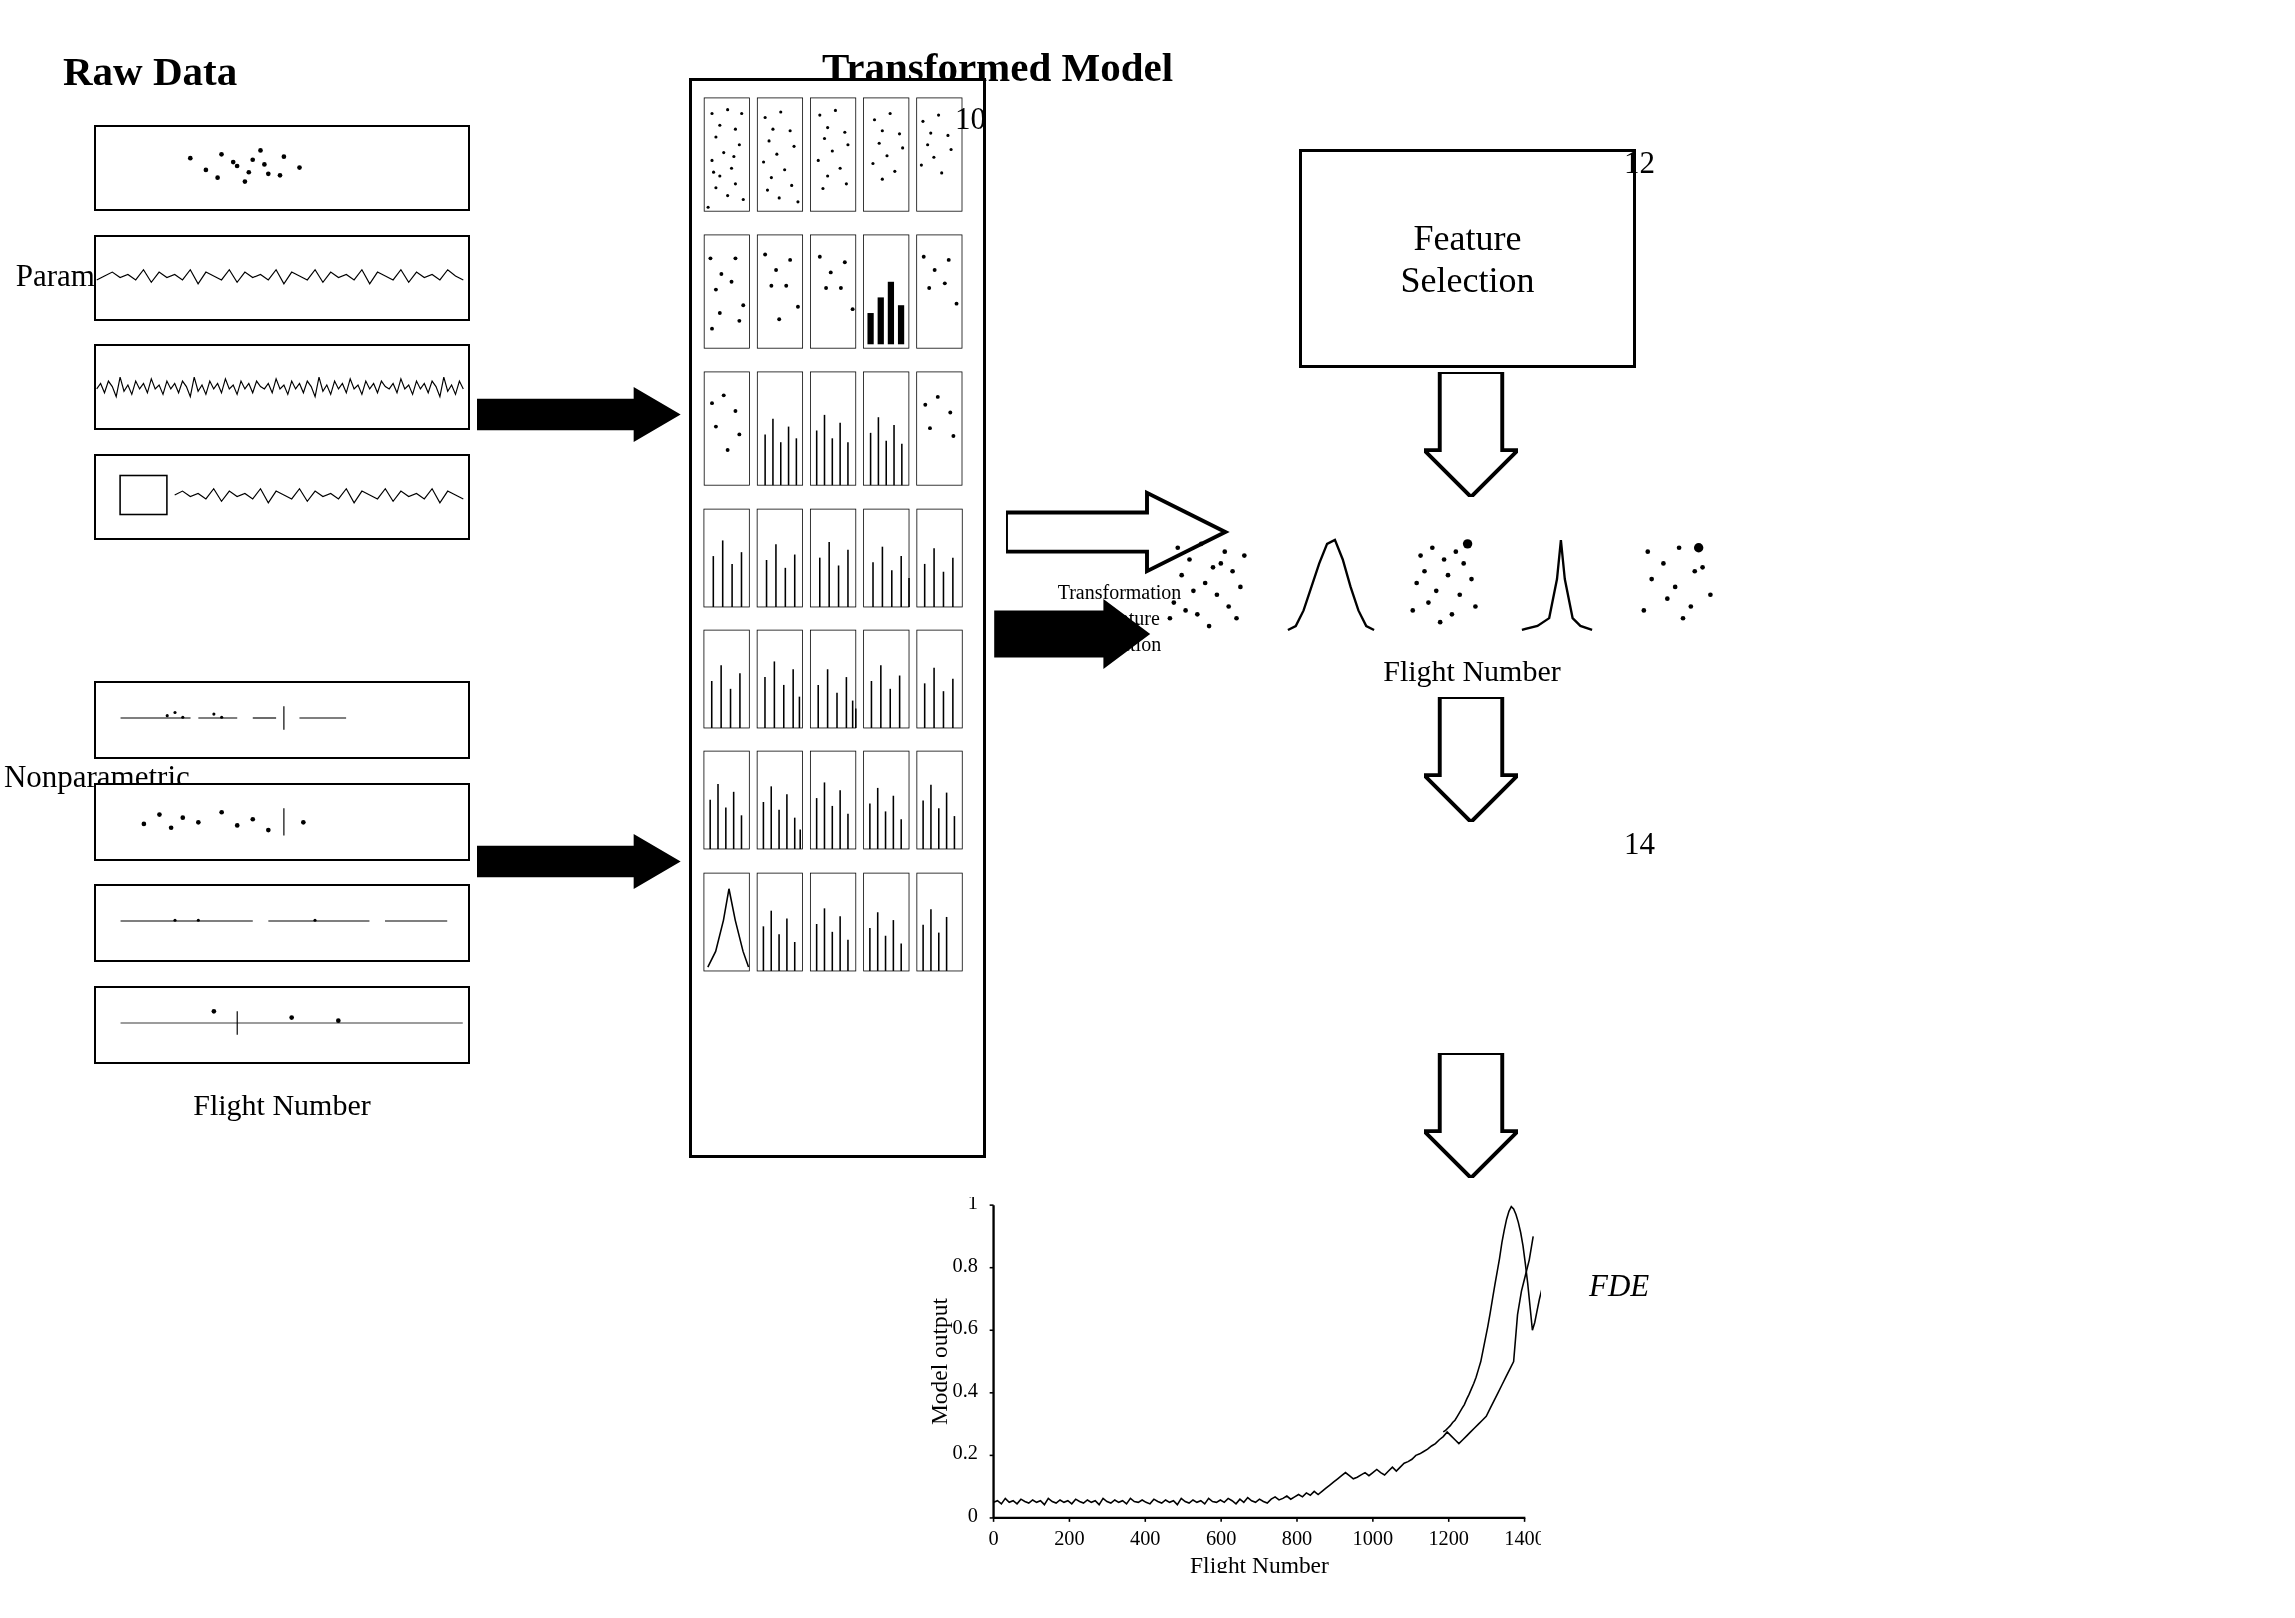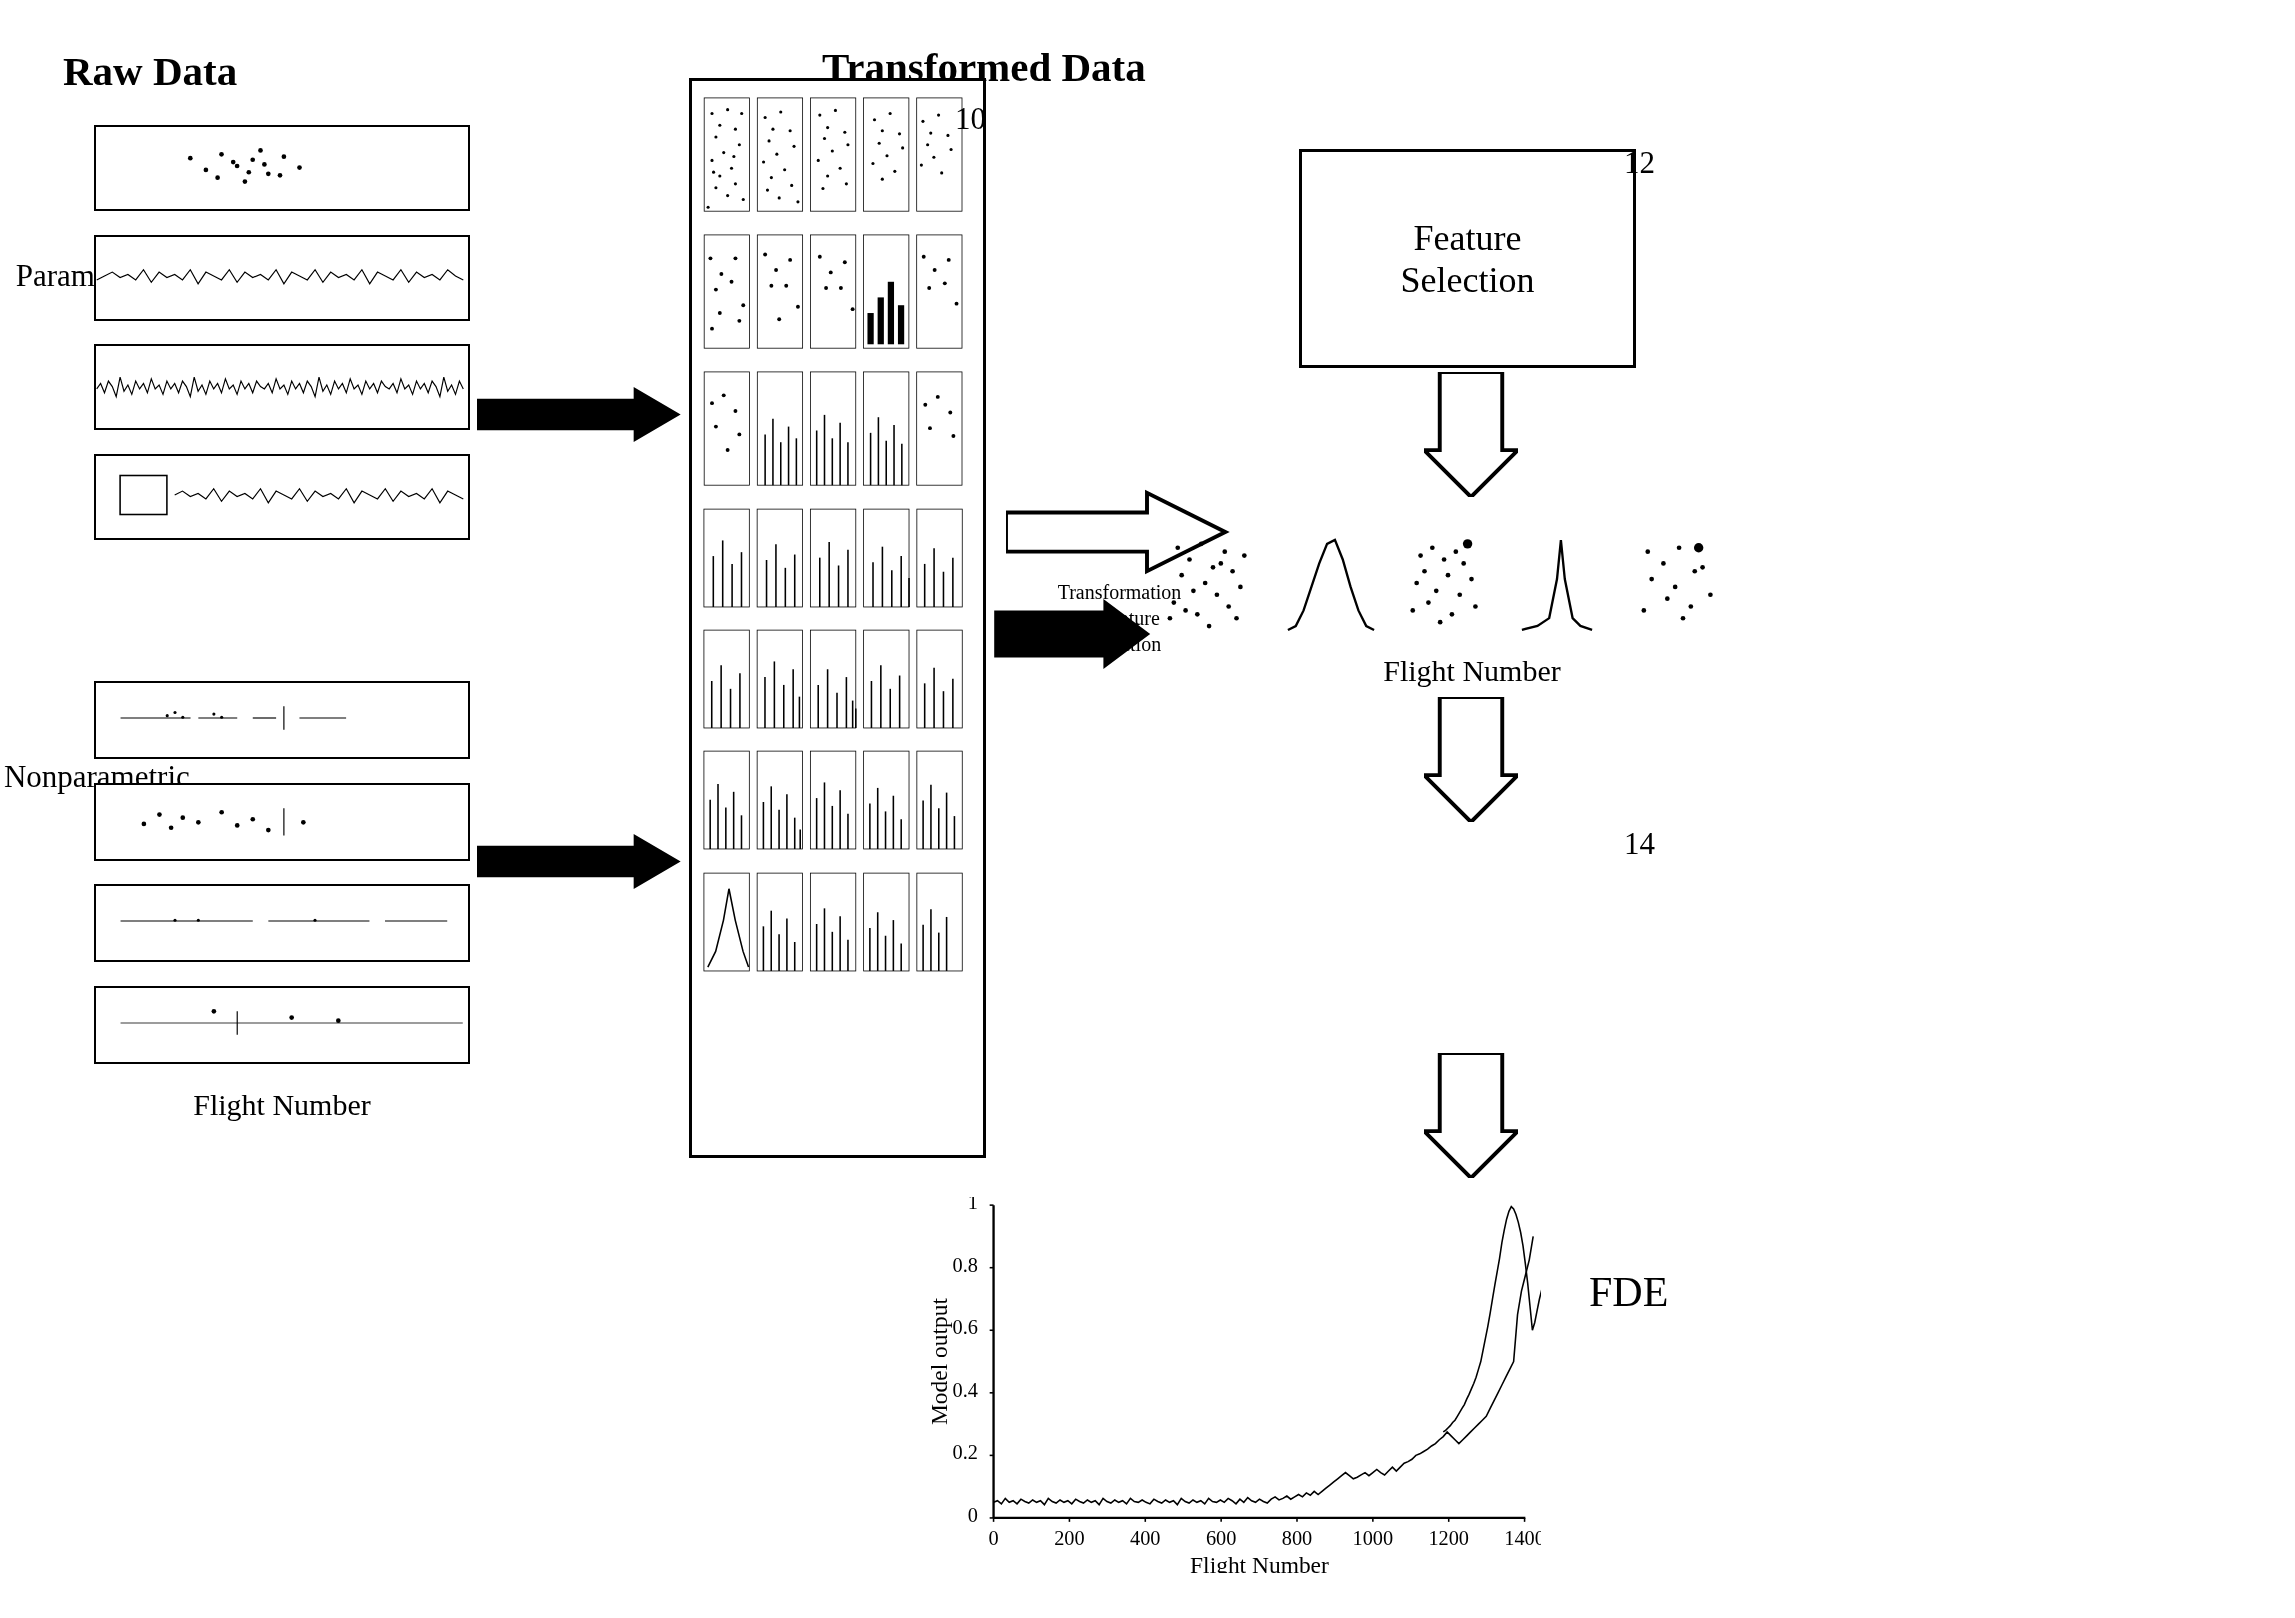--- a/index.html
+++ b/index.html
@@ -168,21 +168,21 @@
   </svg>
 
   <svg style="position:absolute; left:477px; top:830px;" width="235" height="63" viewBox="0 0 300 80">
     <polygon points="0,20 200,20 200,5 260,40 200,75 200,60 0,60" fill="#000"></polygon>
   </svg>
 
   <div class="big-box" style="left:689px; top:78px; width:297px; height:1080px;"></div>
 
   <div style="position:absolute; left:955px; top:78px; font-size:31px;margin-top:23px;">10</div>
 
-  <div style="position:absolute; left:822px; top:43px; font-weight:bold; font-size:41px;">Transformed Data</div>
+  <div style="position:absolute; left:822px; top:43px; font-weight:bold; font-size:41px;">Transformed Model</div>
 
   <div style="position:absolute; left:1010px; top:579px; font-size:20px; text-align:center; line-height:1.3; width:219px;">Transformation<br>&amp; Feature<br>Extraction</div>
 
   <svg style="position:absolute; left:700px; top:94px;" width="274" height="125" viewBox="0 0 350 160">
 
     <g transform="translate(5,5)">
       <rect x="0" y="0" width="58" height="145" fill="none" stroke="#000" stroke-width="1"></rect>
 
       <circle cx="10" cy="20" r="2" fill="#000"></circle>
         <circle cx="20" cy="35" r="2" fill="#000"></circle>
@@ -692,20 +692,20 @@
     <polyline fill="none" stroke="#000" stroke-width="2" points="
         655,300 658,298 661,295 664,292 667,288 670,285 673,280 676,275 679,270 682,265
         685,258 688,252 691,245 694,238 697,230 700,220 703,210 706,195 709,180 712,165
         715,148 718,130 721,112 724,95 727,78 730,58 733,42 736,28 739,18 742,12
         745,15 748,22 751,32 754,45 757,62 760,85 763,110 766,140 769,170 
         772,160 775,145 778,130 781,118 784,128 787,138 790,150 793,160 796,168
         799,175 802,182 805,190 808,196 811,202 814,208 817,214 820,220
       "></polyline>
   </svg>
 
-  <div style="position:absolute; left:1589px; top:1268px; font-size:42px; ">FDE</div>
+  <div style="position:absolute; left:1589px; top:1268px; font-size:31px; font-style:italic;">FDE</div>
 
   <svg style="position:absolute; left:994px; top:595px;" width="172" height="78" viewBox="0 0 220 100">
     <polygon points="0,20 140,20 140,5 200,50 140,95 140,80 0,80" fill="#000"></polygon>
   </svg>
 
 </div>
 
 
 </body></html>

